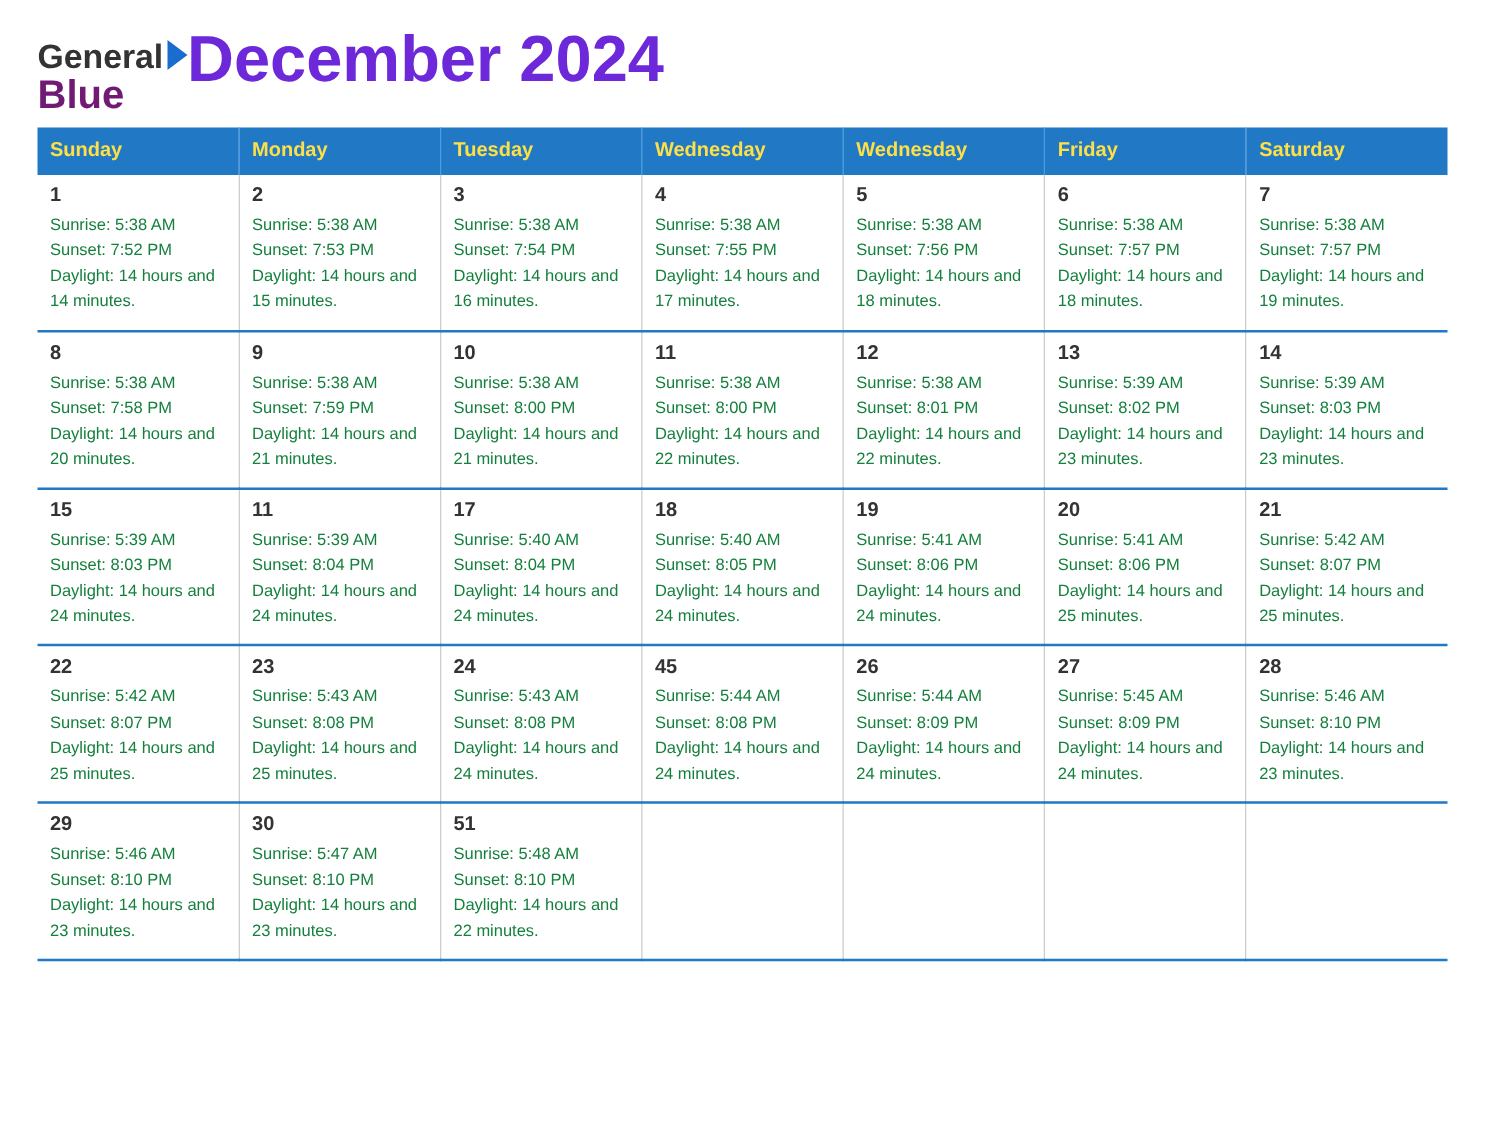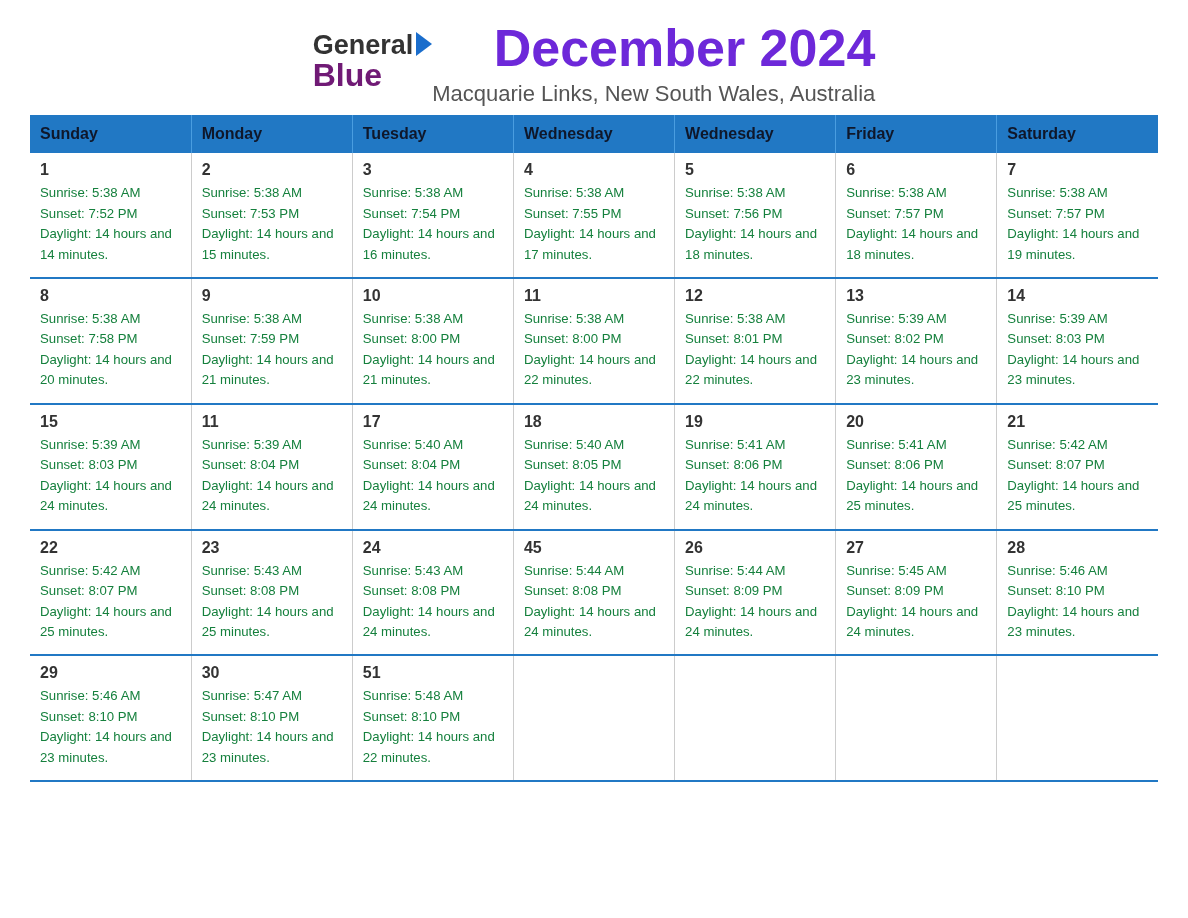--- a/index.html
+++ b/index.html
@@ -5,21 +5,21 @@
     * { box-sizing: border-box; margin: 0; padding: 0; }
     body {
       font-family: Arial, sans-serif;
       background: #fff;
       padding: 20px 30px;
       width: 1188px;
       min-height: 918px;
     }
     .header {
       display: flex;
-      justify-content: center;
+      justify-content: flex-start;
       align-items: flex-start;
       margin-bottom: 7px;
     }
     .logo {
       display: flex;
       flex-direction: column;
       align-items: flex-start;
       padding-top: 10px;
     }
     .title-block {
@@ -38,21 +38,21 @@
     }
     .calendar-table {
       width: 100%;
       border-collapse: collapse;
       margin-top: 8px;
     }
     .calendar-table thead tr {
       background-color: #2178c4;
     }
     .calendar-table thead th {
-      color: #0f172a;
+      color: #fde047;
       font-size: 16px;
       font-weight: bold;
       padding: 10px 10px;
       text-align: left;
       border-right: 1px solid #4a9de0;
     }
     .calendar-table thead th:last-child {
       border-right: none;
     }
     .calendar-table tbody tr {
@@ -118,21 +118,20 @@
 <div class="header">
   <div class="logo">
     <div class="logo-row">
       <span class="logo-general">General</span>
       <span class="logo-triangle"></span>
     </div>
     <div class="logo-blue-row">Blue</div>
   </div>
   <div class="title-block">
     <div class="calendar-title">December 2024</div>
-    <div class="calendar-subtitle">Macquarie Links, New South Wales, Australia</div>
   </div>
 </div>
 
 <table class="calendar-table">
   <thead>
     <tr>
     <th>Sunday</th>
         <th>Monday</th>
         <th>Tuesday</th>
         <th>Wednesday</th>

